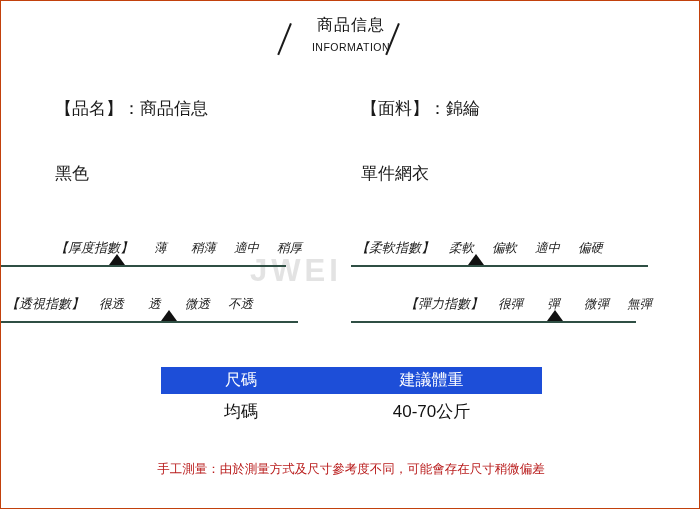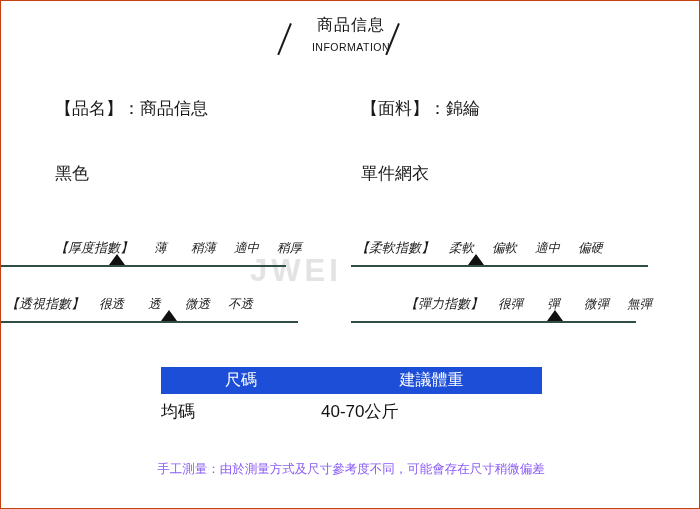--- a/index.html
+++ b/index.html
@@ -171,32 +171,32 @@
     font-size: 16px;
   }
   .size-head div { text-align: center; }
   .size-body {
     display: flex;
     height: 34px;
     align-items: center;
     font-size: 17px;
     color: #111;
   }
-  .size-body div { text-align: left; }
+  .size-body div { text-align: center; }
   .col-size { width: 160px; }
   .col-weight { width: 221px; }
   
   .footer {
     position: absolute;
     top: 460px;
     left: 0;
     width: 700px;
     text-align: center;
     font-size: 12.5px;
-    color: #8b5cf6;
+    color: #b91c1c;
   }
 </style>
 </head>
 <body>
 
 <div class="page">
 
   <div class="header">
     <div class="header-inner">
       <span class="slash"></span>

